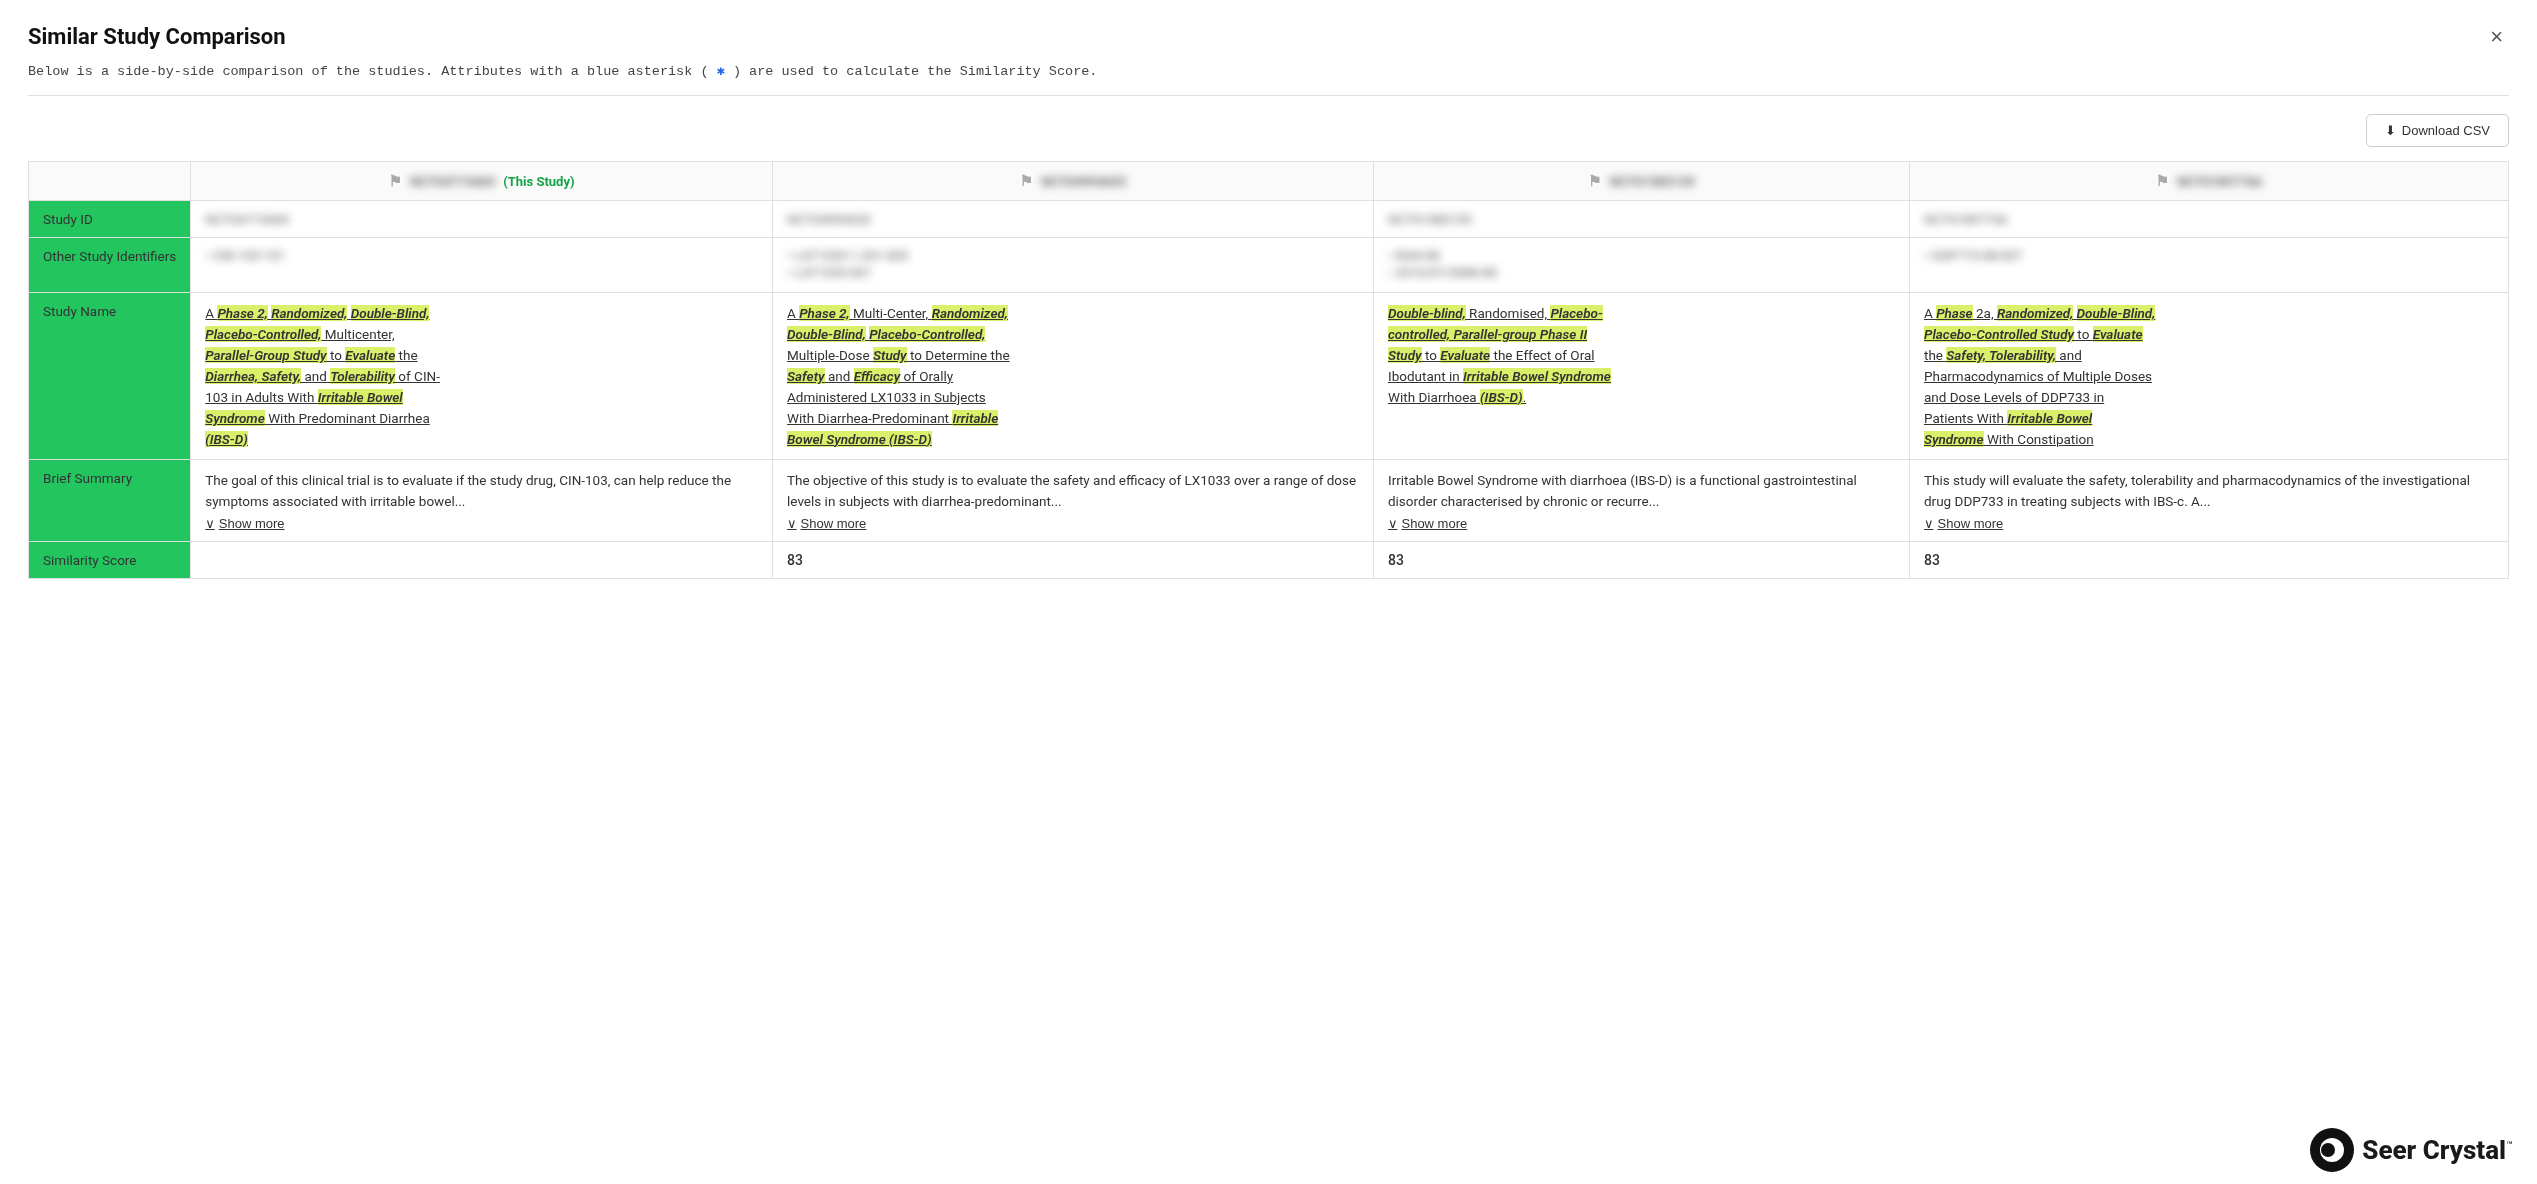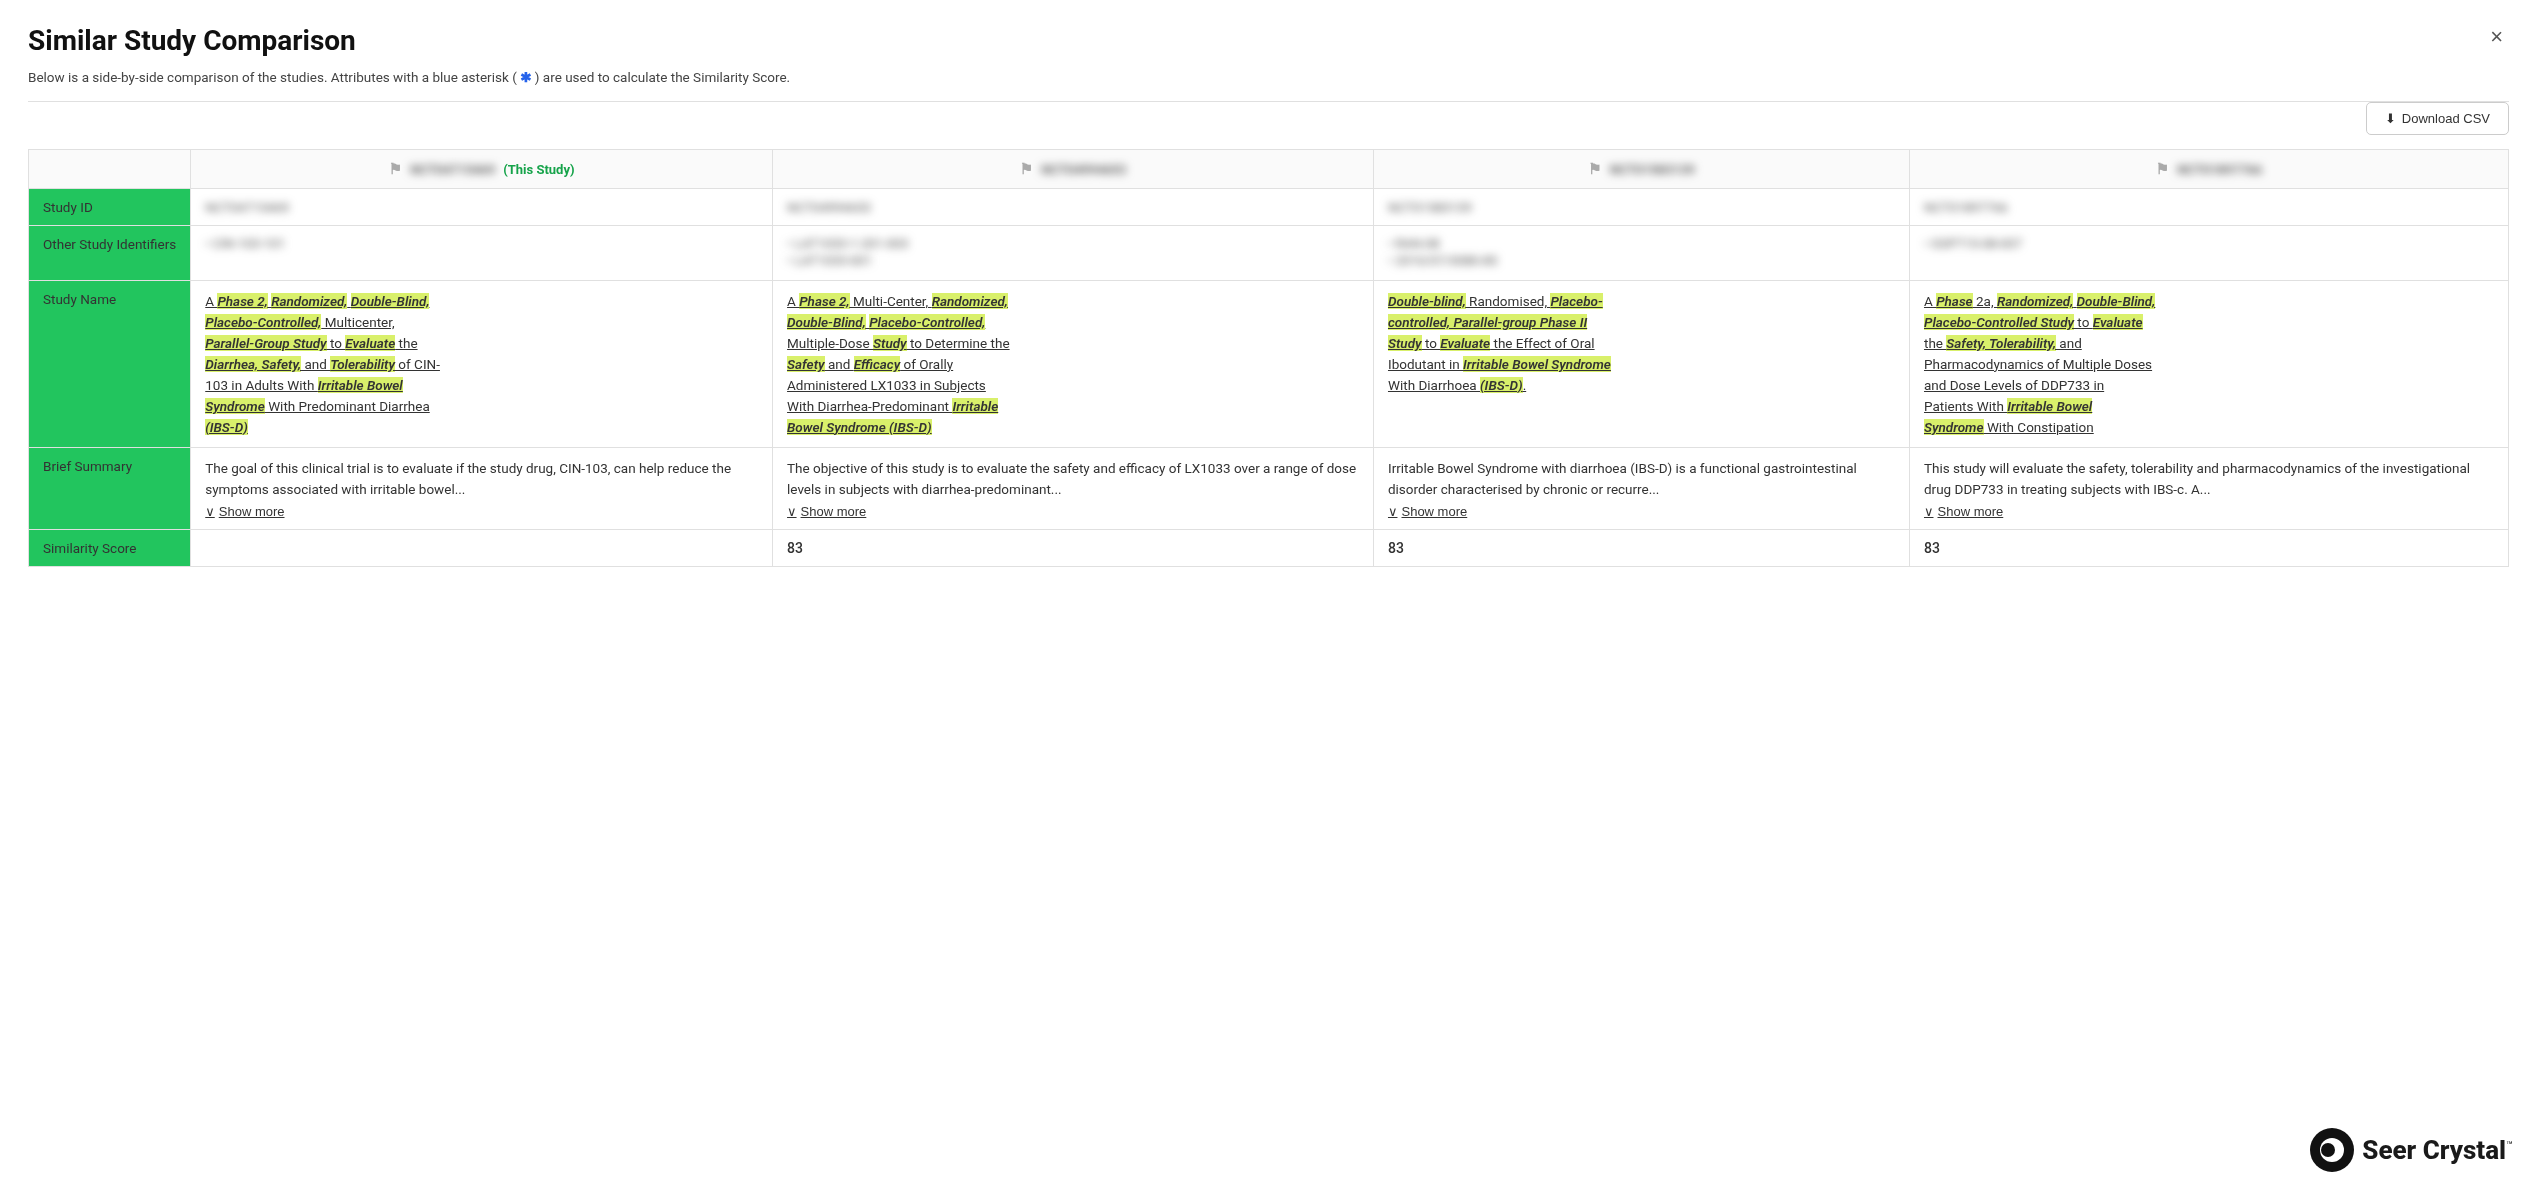--- a/index.html
+++ b/index.html
@@ -15,38 +15,40 @@
       background: #fff;
       padding: 24px 28px;
     }
     .modal-header {
       display: flex;
       justify-content: space-between;
       align-items: flex-start;
       margin-bottom: 12px;
     }
     .modal-title {
-      font-size: 28px;
+      font-size: 22px;
       font-weight: 700;
       color: #111;
     }
     .close-btn {
       background: none;
       border: none;
       font-size: 22px;
       cursor: pointer;
       color: #555;
       line-height: 1;
       padding: 2px 6px;
     }
     .subtitle {
       font-size: 13.5px;
       color: #444;
+      margin-bottom: 18px;
       border-bottom: 1px solid #e0e0e0;
       padding-bottom: 16px;
+      font-family: Liberation Mono, monospace;
     }
     .subtitle .asterisk {
       color: #2563eb;
       font-weight: bold;
     }
     .toolbar {
       display: flex;
       justify-content: flex-end;
       margin-bottom: 14px;
     }

